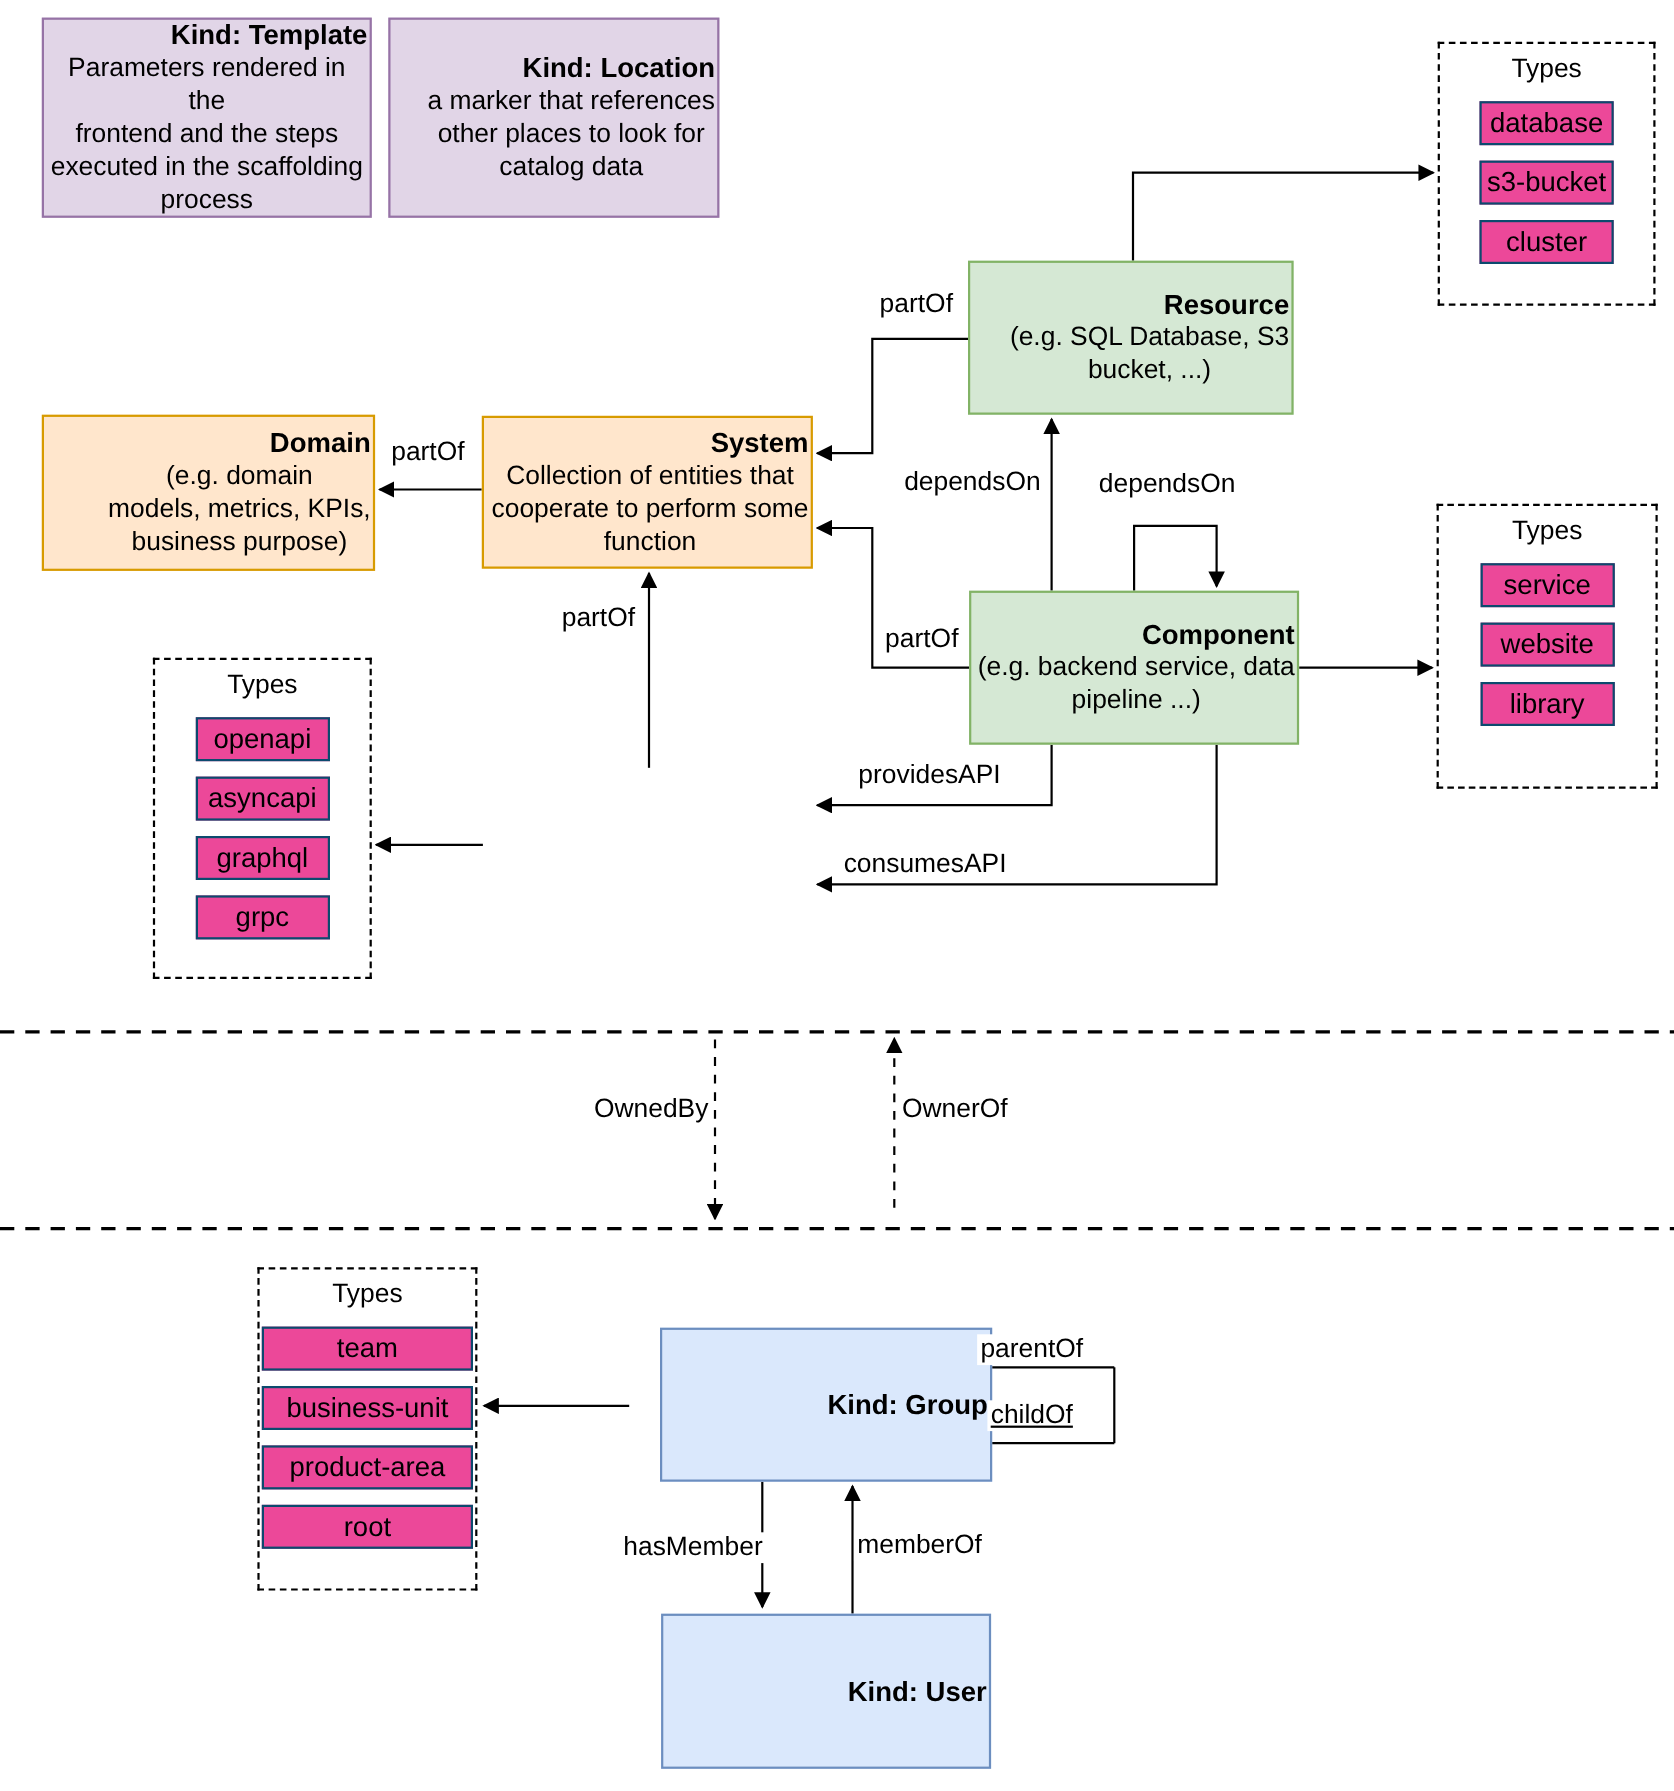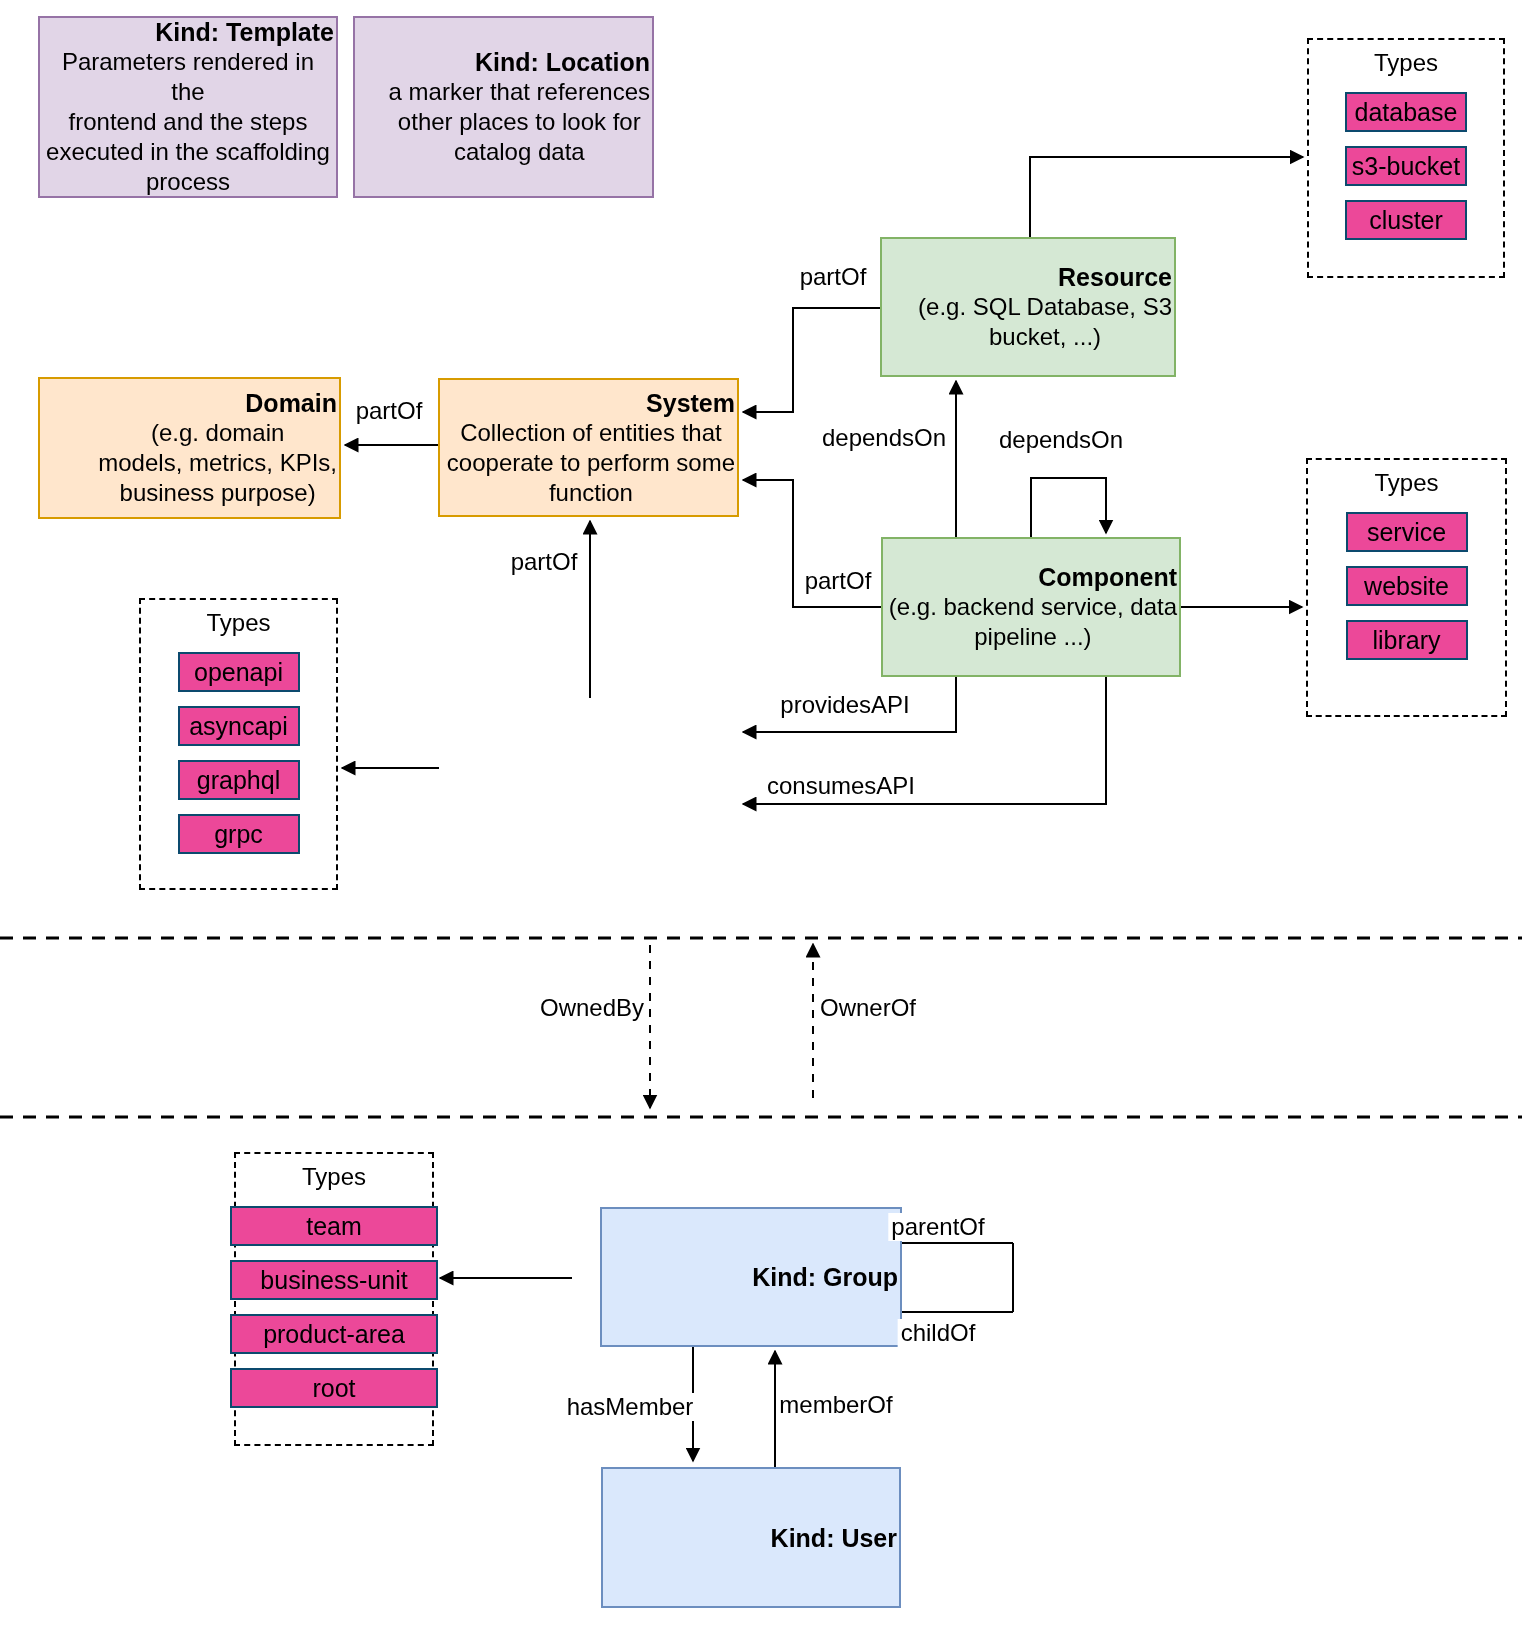--- a/index.html
+++ b/index.html
@@ -34,21 +34,21 @@
   .panel{
     position:absolute;box-sizing:border-box;border:2px dashed #000;background:#fff;
     display:flex;flex-direction:column;align-items:center;padding-top:8px;gap:14px;
   }
   .panel-title{font-size:24px;line-height:30px;}
   .chip{
     box-sizing:border-box;border:2px solid #0c4a6e;background:#ec4899;
     width:122px;height:40px;display:flex;align-items:center;justify-content:center;
     font-size:25px;white-space:nowrap;
   }
-  .panel.wide .chip{width:208px;}
+  .panel.wide .chip{width:192px;}
 
   .elabel{
     position:absolute;transform:translate(-50%,-50%);
     font-size:24px;line-height:28px;background:#ffffff;padding:0 3px;white-space:nowrap;
   }
 </style>
 </head>
 <body>
 
 <div class="canvas">
@@ -164,17 +164,17 @@
   <div class="elabel" style="left:389px;top:411px;">partOf</div>
   <div class="elabel" style="left:838px;top:581px;">partOf</div>
   <div class="elabel" style="left:544px;top:562px;">partOf</div>
   <div class="elabel" style="left:884px;top:438px;">dependsOn</div>
   <div class="elabel" style="left:1061px;top:440px;">dependsOn</div>
   <div class="elabel" style="left:845px;top:705px;">providesAPI</div>
   <div class="elabel" style="left:841px;top:786px;">consumesAPI</div>
   <div class="elabel" style="left:592px;top:1008px;">OwnedBy</div>
   <div class="elabel" style="left:868px;top:1008px;">OwnerOf</div>
   <div class="elabel" style="left:938px;top:1227px;">parentOf</div>
-  <div class="elabel" style="left:938px;top:1333px;">childOf</div>
+  <div class="elabel" style="left:938px;top:1287px;text-decoration:underline;">childOf</div>
   <div class="elabel" style="left:630px;top:1407px;">hasMember</div>
   <div class="elabel" style="left:836px;top:1405px;">memberOf</div>
 
 </div>
 
 </body></html>

